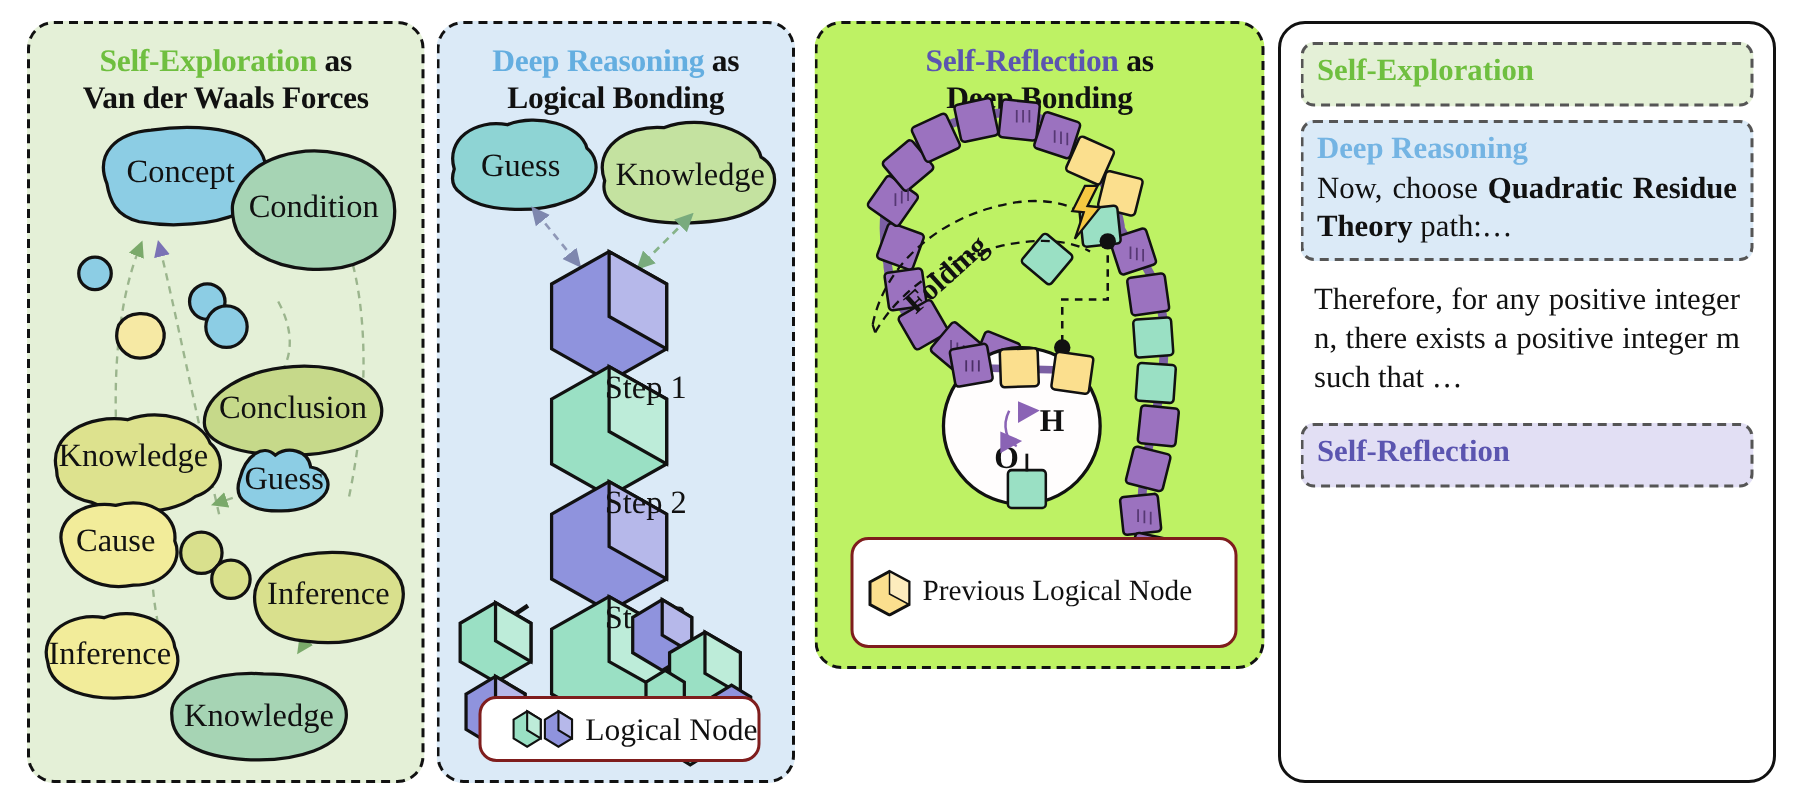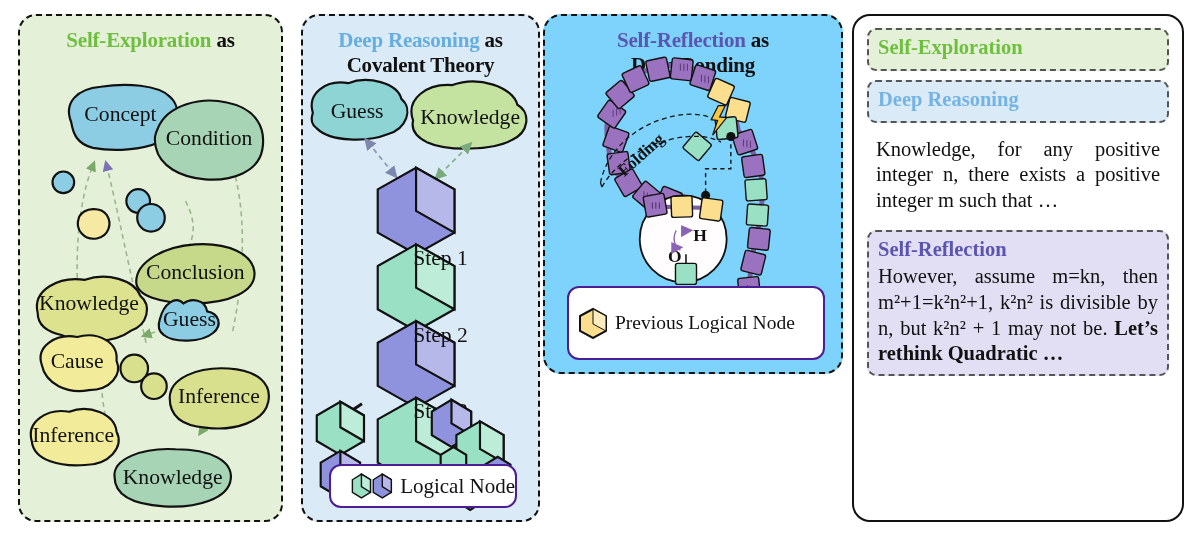--- a/index.html
+++ b/index.html
@@ -9,40 +9,40 @@
     overflow:hidden;
   }
   .stage{position:relative;width:1200px;height:536px;}
 
   
   .panel{position:absolute;border-radius:18px;box-sizing:border-box;}
   .panel.dashed{border:2.5px dashed #111;}
   .panel.solid{border:2px solid #111;background:#fff;}
 
   #panel-explore{left:18px;top:14px;width:265px;height:508px;background:#e4f0d7;}
-  #panel-reason {left:301px;top:14px;width:239px;height:508px;background:#dbeaf7;}
-  #panel-reflect{left:543px;top:14px;width:300px;height:360px;background:#7dd3fc;}
+  #panel-reason {left:291px;top:14px;width:239px;height:508px;background:#dbeaf7;}
+  #panel-reflect{left:543px;top:14px;width:300px;height:432px;background:#bef264;}
   #panel-text   {left:852px;top:14px;width:332px;height:508px;}
 
   .ptitle{
     position:absolute;left:0;right:0;text-align:center;
     font-weight:bold;color:#111;line-height:1.18;
     font-size:21px;letter-spacing:-.2px;
   }
   .ptitle .accent{font-weight:bold;}
   .acc-green{color:#6fbf3f;}
   .acc-blue{color:#64aee0;}
   .acc-purple{color:#5b55b0;}
 
   
   .art{position:absolute;left:0;top:0;width:100%;height:100%;overflow:visible;pointer-events:none;}
 
   
   .legend{
-    position:absolute;background:#fff;border:2px solid #4c1d95;border-radius:12px;
+    position:absolute;background:#fff;border:2px solid #7f1d1d;border-radius:12px;
     display:flex;align-items:center;box-sizing:border-box;
   }
   .legend-text{font-size:21px;color:#111;white-space:nowrap;}
   #legend-reason{left:26px;bottom:12px;width:188px;height:44px;padding-left:20px;gap:6px;}
   #legend-reflect{left:22px;bottom:12px;width:258px;height:74px;flex-direction:column;align-items:flex-start;justify-content:center;padding-left:8px;}
   .legend-row{display:flex;align-items:center;gap:6px;height:32px;}
   .legend-row .legend-text{font-size:19.5px;}
 
   
   #panel-text{padding:12px 13px;display:flex;flex-direction:column;gap:9px;}
@@ -71,20 +71,21 @@
   .atom-label{font-family:"Liberation Serif", serif;font-size:25px;font-weight:bold;fill:#111;text-anchor:middle;dominant-baseline:middle;}
 </style>
 </head>
 <body>
 
 <div class="stage">
 
   <div class="panel dashed" id="panel-explore">
     <div class="ptitle" style="top:12px;">
       <span class="accent acc-green">Self-Exploration</span><span> as</span><br>
+      <span>Van der Waals Forces</span>
     </div>
 
     <svg class="art" viewBox="0 0 265 508">
       <defs>
         <marker id="arrG" markerWidth="7" markerHeight="7" refX="3.4" refY="3.4" orient="auto">
           <path d="M0,0 L7,3.4 L0,6.8 Z" fill="#7aa96a"></path>
         </marker>
         <marker id="arrP" markerWidth="7" markerHeight="7" refX="3.4" refY="3.4" orient="auto">
           <path d="M0,0 L7,3.4 L0,6.8 Z" fill="#7a72b5"></path>
         </marker>
@@ -151,21 +152,21 @@
         <text x="202" y="386">Inference</text>
         <text x="54" y="426">Inference</text>
         <text x="155" y="468">Knowledge</text>
       </g>
     </svg>
   </div>
 
   <div class="panel dashed" id="panel-reason">
     <div class="ptitle" style="top:12px;">
       <span class="accent acc-blue">Deep Reasoning</span><span> as</span><br>
-      <span>Covalent Theory</span>
+      <span>Logical Bonding</span>
     </div>
 
     <svg class="art" viewBox="0 0 239 508">
       <defs>
         <marker id="arrB" markerWidth="7" markerHeight="7" refX="3.4" refY="3.4" orient="auto">
           <path d="M0,0 L7,3.4 L0,6.8 Z" fill="#7e87ae"></path>
         </marker>
         <marker id="arrB2" markerWidth="7" markerHeight="7" refX="3.4" refY="3.4" orient="auto">
           <path d="M7,0 L0,3.4 L7,6.8 Z" fill="#7e87ae"></path>
         </marker>
@@ -435,25 +436,25 @@
   </div>
 
   <div class="panel solid" id="panel-text">
 
     <div class="tbox dash" id="tbox-explore">
       <span class="head">Self-Exploration</span>
     </div>
 
     <div class="tbox dash" id="tbox-reason">
       <span class="head">Deep Reasoning</span>
+      <span class="body">Now, choose <b>Quadratic Residue Theory</b> path:…</span>
     </div>
 
     <div class="tbox plain" id="tbox-middle">
-      <span class="body">Knowledge, for any positive integer n, there exists a positive integer m such that …</span>
+      <span class="body">Therefore, for any positive integer n, there exists a positive integer m such that …</span>
     </div>
 
     <div class="tbox dash" id="tbox-reflect">
       <span class="head">Self-Reflection</span>
-      <span class="body">However, assume m=kn, then m²+1=k²n²+1, k²n² is divisible by n, but k²n² + 1 may not be. <b>Let’s rethink Quadratic …</b></span>
     </div>
 
   </div>
 </div>
 
 </body></html>

